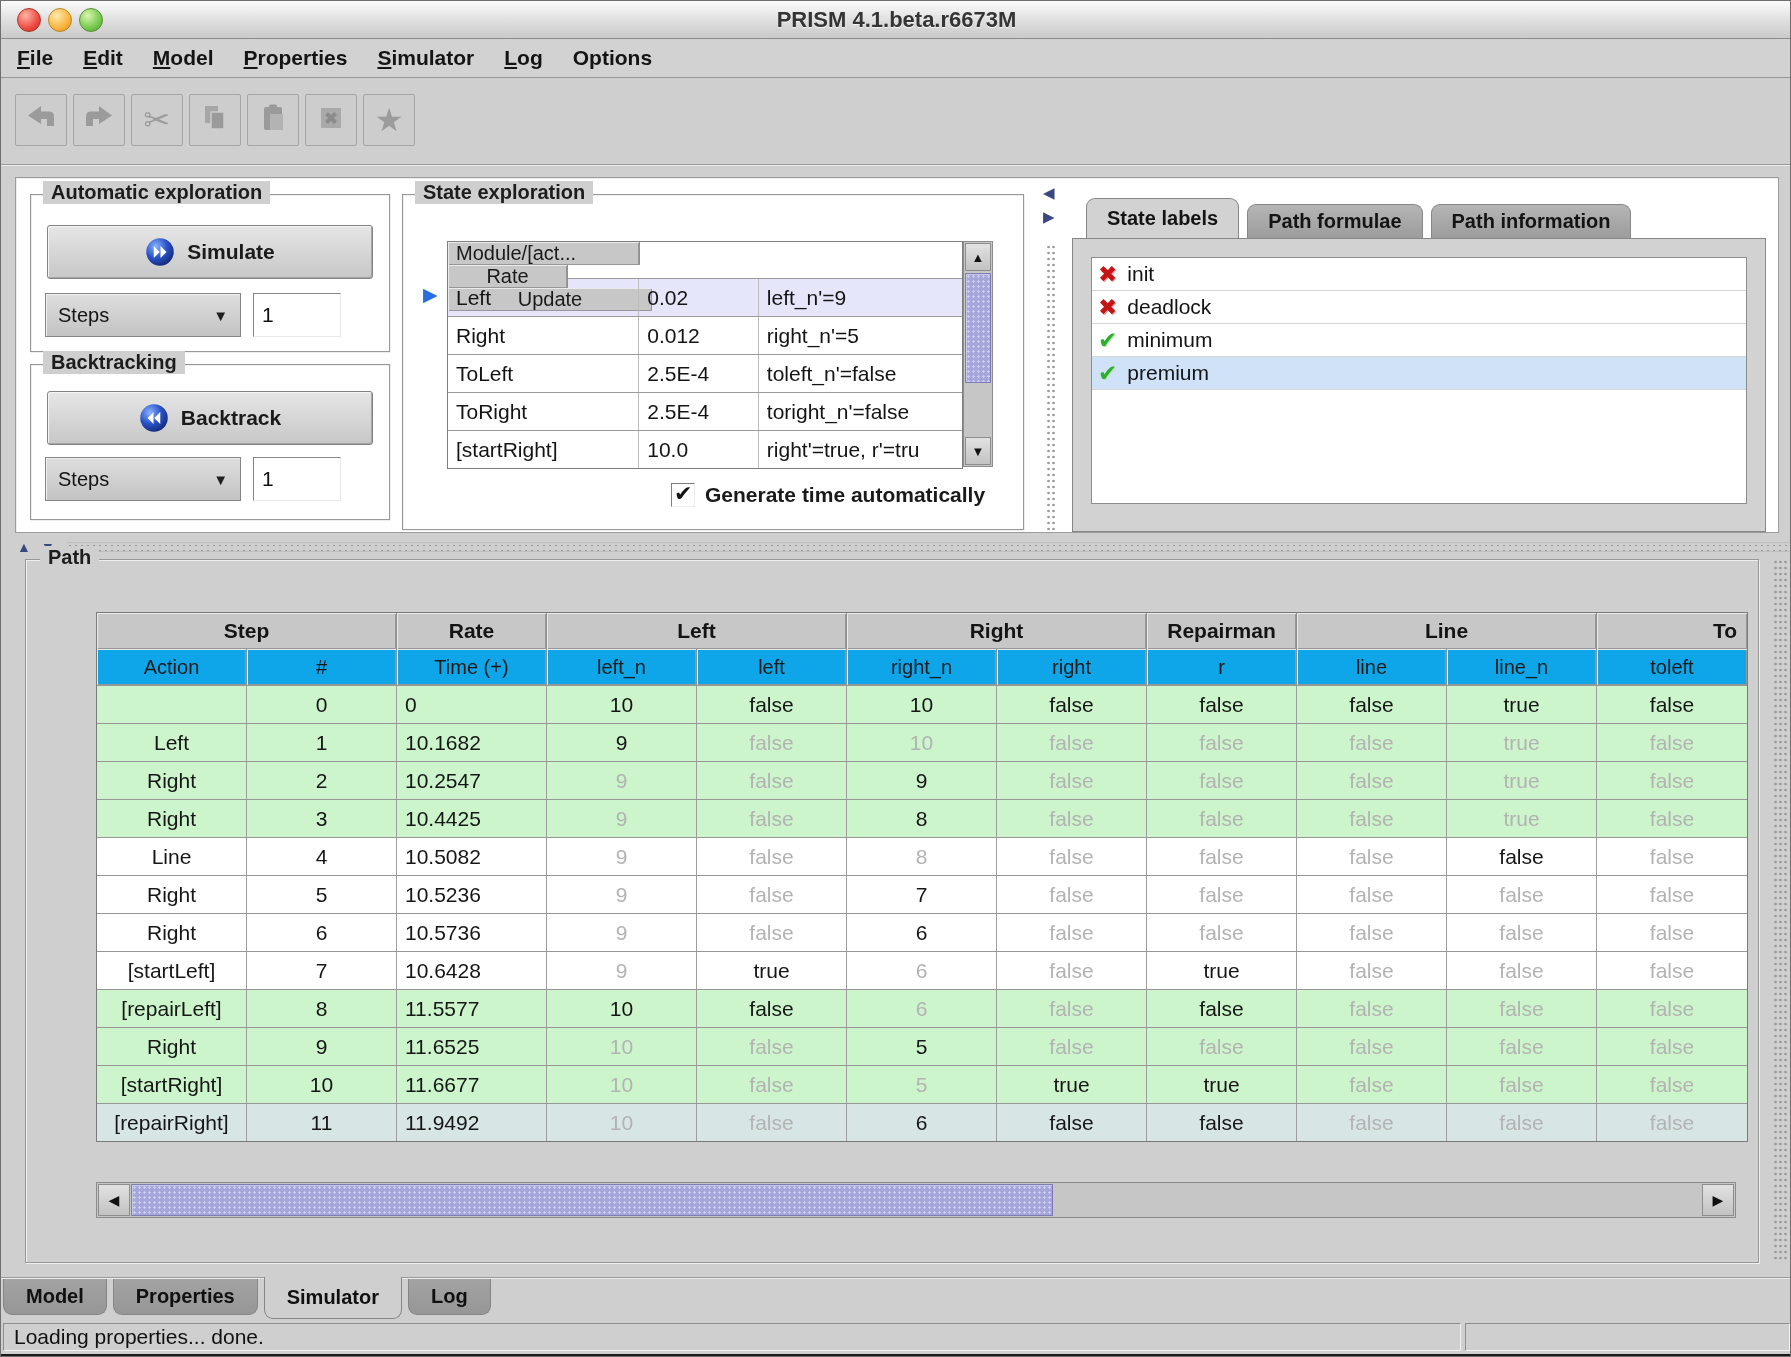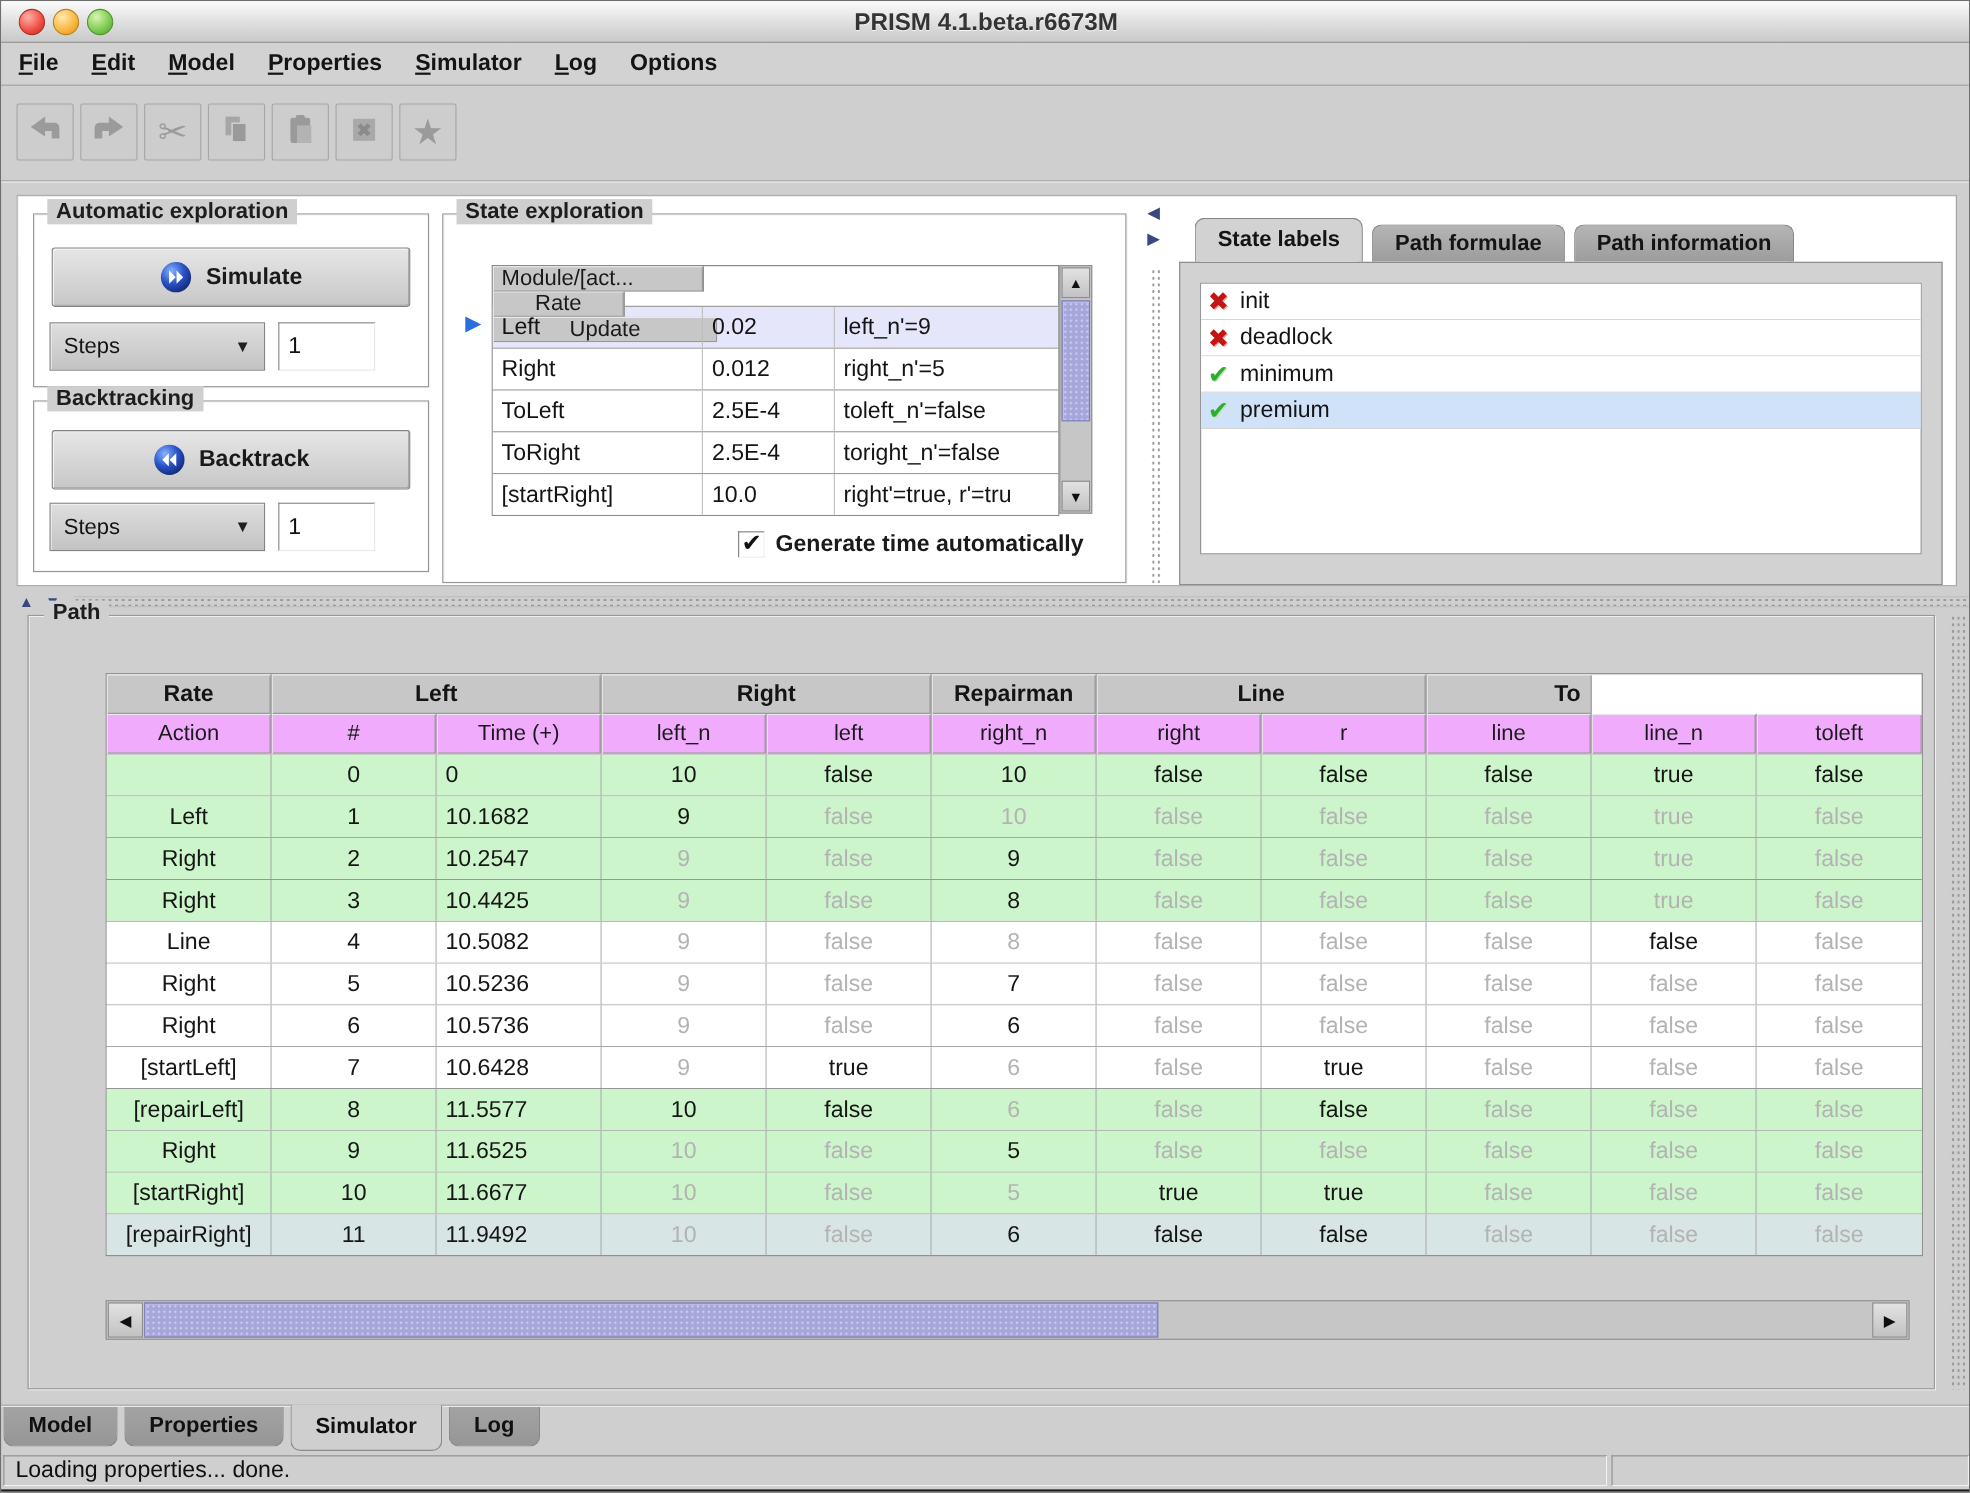--- a/index.html
+++ b/index.html
@@ -140,21 +140,21 @@
     border:1px solid #989898; box-shadow:inset 1px 1px 0 #efefef, 1px 1px 0 #efefef; }
   .path-title { position:absolute; top:-14px; left:14px; background:#cfcfcf; padding:0 8px;
     font-size:20px; font-weight:bold; color:#1d1d1d; }
   .ptable { position:absolute; left:70px; top:52px; width:1652px; border:1px solid #7a7a7a; background:#fff; }
   .pgrow, .psrow, .prow { display:flex; }
   .pgh { height:36px; background:#c7c7c7; border-right:1px solid #8f8f8f;
     box-shadow:inset 1px 1px 0 #eaeaea, inset -1px -1px 0 #979797;
     font-size:21px; font-weight:bold; color:#141414;
     display:flex; align-items:center; justify-content:center; }
   .pgh.ar { justify-content:flex-end; padding-right:10px; border-right:none; }
-  .psh { width:150px; height:36px; background:#f0abfc; border-right:1px solid #8f8f8f;
+  .psh { width:150px; height:36px; background:#0ea5e9; border-right:1px solid #8f8f8f;
     box-shadow:inset 1px 1px 0 #eaeaea, inset -1px -1px 0 #979797;
     font-size:20px; color:#1a1a1a; display:flex; align-items:center; justify-content:center; }
   .psh:last-child { border-right:none; }
   .prow { height:38px; border-top:1px solid #969696; }
   .prow.bg-green    .pcell { background:#ccf5cb; }
   .prow.bg-white    .pcell { background:#ffffff; }
   .prow.bg-selected .pcell { background:#d7e6e4; }
   .pcell { width:150px; font-size:21px; color:#161616; display:flex; align-items:center;
     justify-content:center; border-right:1px solid #9e9e9e; overflow:hidden; white-space:nowrap; }
   .pcell:last-child { border-right:none; }
@@ -388,20 +388,21 @@
   <div class="abs hsplit">
     <span class="tri tri-up">▲</span>
     <span class="tri tri-dn">▼</span>
     <div class="dots"></div>
   </div>
 
   <div class="abs path-panel groupbox">
     <span class="path-title">Path</span>
     <div class="ptable">
       <div class="pgrow">
+          <div class="pgh" style="width: 300px;">Step</div>
           <div class="pgh" style="width: 150px;">Rate</div>
           <div class="pgh" style="width: 300px;">Left</div>
           <div class="pgh" style="width: 300px;">Right</div>
           <div class="pgh" style="width: 150px;">Repairman</div>
           <div class="pgh" style="width: 300px;">Line</div>
           <div class="pgh ar" style="width: 150px;">To</div>
         </div>
       <div class="psrow">
           <div class="psh">Action</div>
           <div class="psh">#</div>

